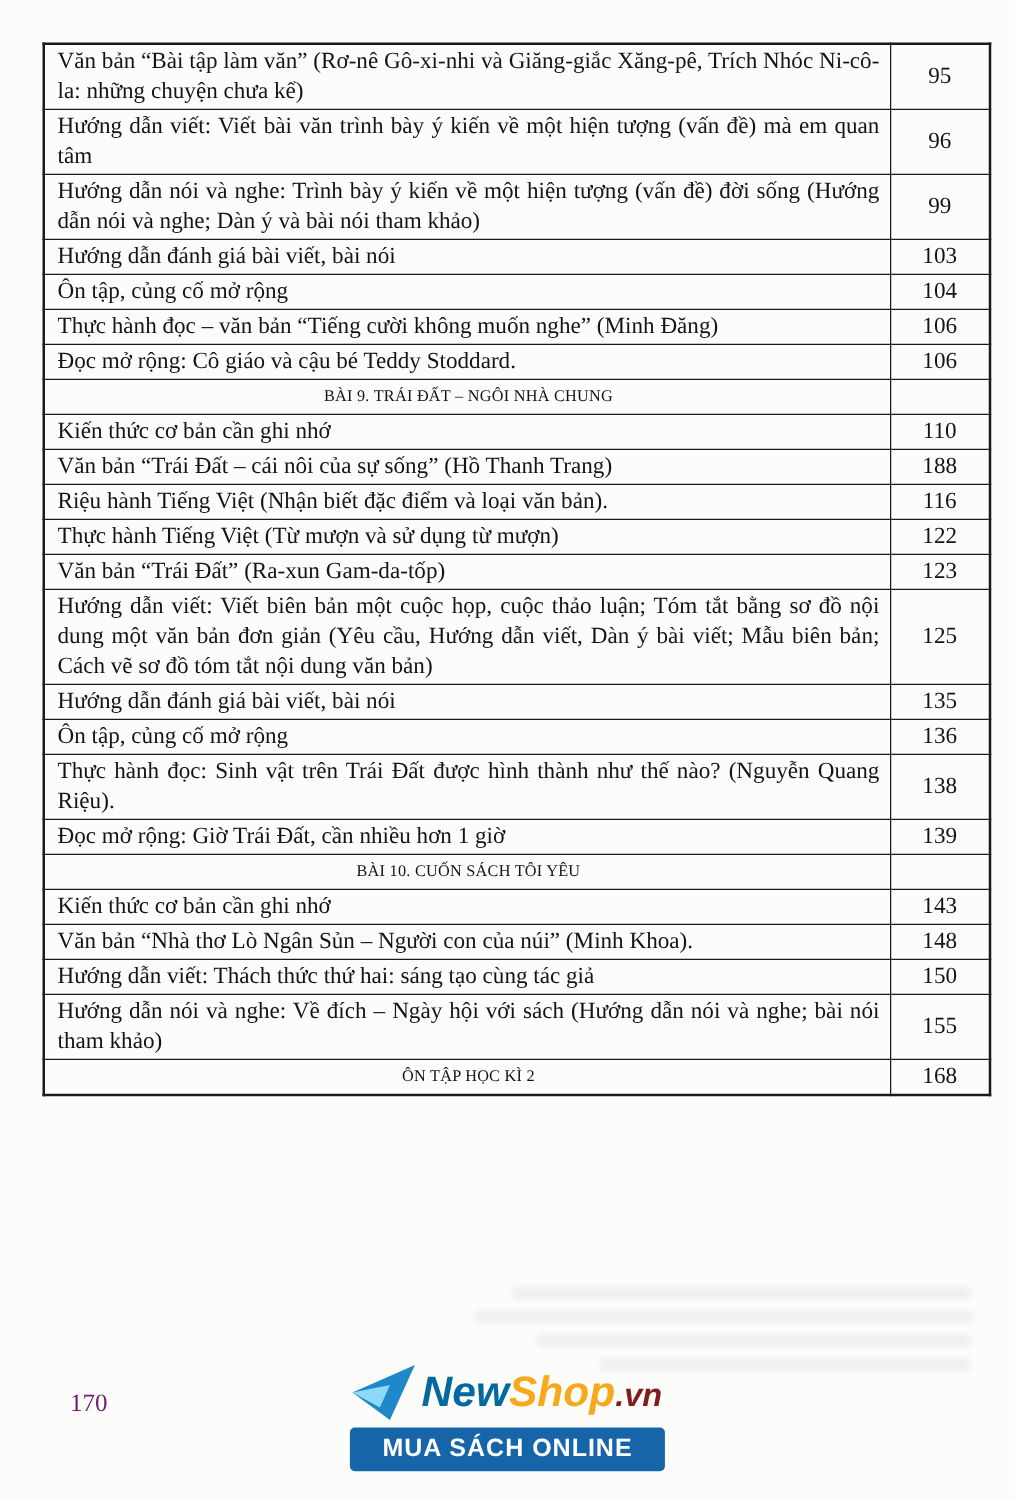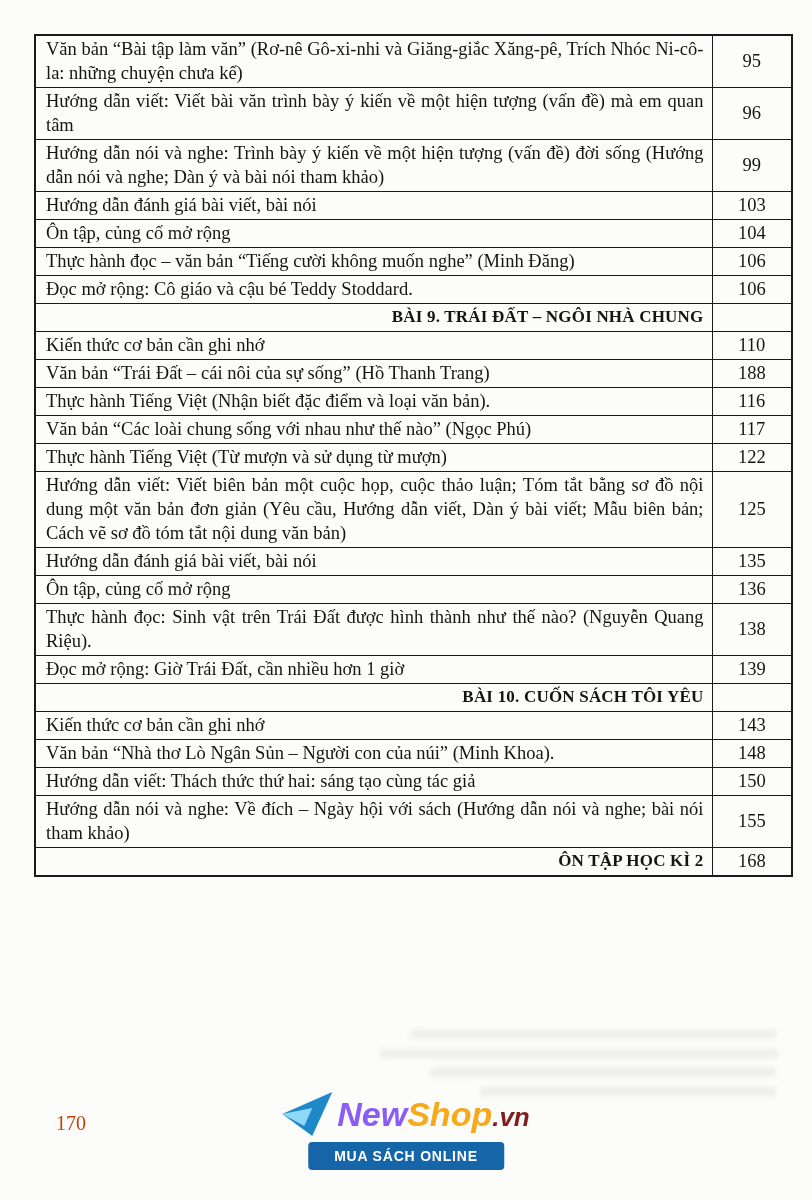--- a/index.html
+++ b/index.html
@@ -31,23 +31,23 @@
     padding: 1px 8px 2px 10px;
     text-align: justify;
     vertical-align: middle;
   }
   .toc td.page-cell {
     width: 80px;
     text-align: center;
     padding: 1px 4px 2px 4px;
   }
   .toc td.section-cell {
-    text-align: right;
-    font-weight: 700;
-    font-size: 17px;
+    text-align: center;
+    font-weight: 400;
+    font-size: 13px;
     letter-spacing: .2px;
   }
 
   
   .bleed {
     position: absolute;
     top: 1028px;
     left: 368px;
     width: 426px;
     height: 80px;
@@ -61,45 +61,45 @@
     opacity: .30;
     filter: blur(2.5px);
     border-radius: 3px;
   }
 
   .pagenum {
     position: absolute;
     left: 56px;
     top: 1112px;
     font-size: 20px;
-    color: #c2410c;
+    color: #701a75;
   }
 
   .logo {
     position: absolute;
     left: 50%;
     top: 1092px;
     transform: translateX(-50%);
     display: flex;
     flex-direction: column;
     align-items: center;
     font-family: "Liberation Sans", "DejaVu Sans", sans-serif;
   }
   .logo-row { display: flex; align-items: center; gap: 5px; }
   .logo-arrow { display: inline-flex; }
   .logo-text { font-style: italic; font-weight: 700; font-size: 34px; white-space: nowrap; }
-  .logo-new  { color: #8b5cf6; }
+  .logo-new  { color: #0369a1; }
   .logo-shop { color: #f7a81b; font-style: italic; }
   .logo-vn   { color: #7f1d1d; font-size: 26px; }
   .banner {
     margin-top: 6px;
     background: #1565a8;
     color: #ffffff;
     font-weight: 700;
-    font-size: 14px;
+    font-size: 20px;
     letter-spacing: .8px;
     padding: 6px 26px;
     border-radius: 4px;
     white-space: nowrap;
   }
 </style>
 </head>
 <body>
 
 <table class="toc">
@@ -148,34 +148,34 @@
     <td class="title-cell">Kiến thức cơ bản cần ghi nhớ</td>
     <td class="page-cell">110</td>
   </tr>
 
   <tr>
     <td class="title-cell">Văn bản “Trái Đất – cái nôi của sự sống” (Hồ Thanh Trang)</td>
     <td class="page-cell">188</td>
   </tr>
 
   <tr>
-    <td class="title-cell">Thực hành Tiếng Việt (Nhận biết đặc điểm và loại văn bản).</td>
+    <td class="title-cell">Riệu hành Tiếng Việt (Nhận biết đặc điểm và loại văn bản).</td>
     <td class="page-cell">116</td>
   </tr>
 
-  <tr>
-    <td class="title-cell">Văn bản “Các loài chung sống với nhau như thế nào” (Ngọc Phú)</td>
-    <td class="page-cell">117</td>
-  </tr>
 
   <tr>
     <td class="title-cell">Thực hành Tiếng Việt (Từ mượn và sử dụng từ mượn)</td>
     <td class="page-cell">122</td>
   </tr>
 
+  <tr>
+    <td class="title-cell">Văn bản “Trái Đất” (Ra-xun Gam-da-tốp)</td>
+    <td class="page-cell">123</td>
+  </tr>
 
   <tr>
     <td class="title-cell">Hướng dẫn viết: Viết biên bản một cuộc họp, cuộc thảo luận; Tóm tắt bằng sơ đồ nội dung một văn bản đơn giản (Yêu cầu, Hướng dẫn viết, Dàn ý bài viết; Mẫu biên bản; Cách vẽ sơ đồ tóm tắt nội dung văn bản)</td>
     <td class="page-cell">125</td>
   </tr>
 
 
   <tr>
     <td class="title-cell">Hướng dẫn đánh giá bài viết, bài nói</td>
     <td class="page-cell">135</td>

